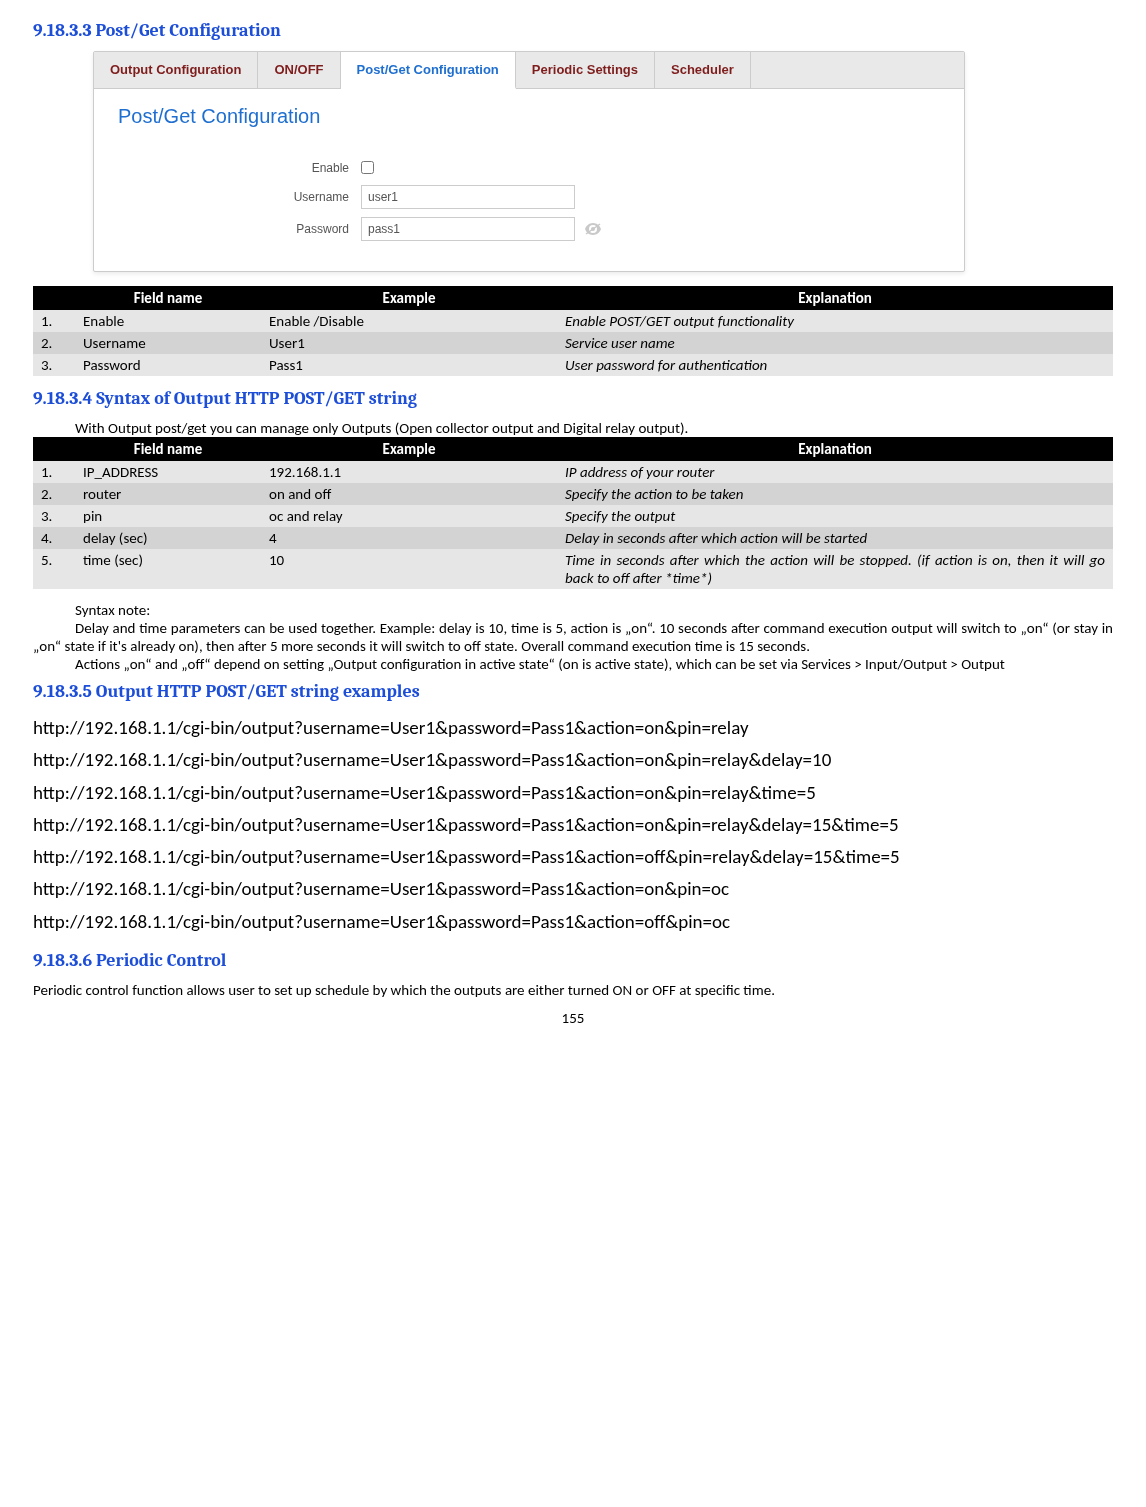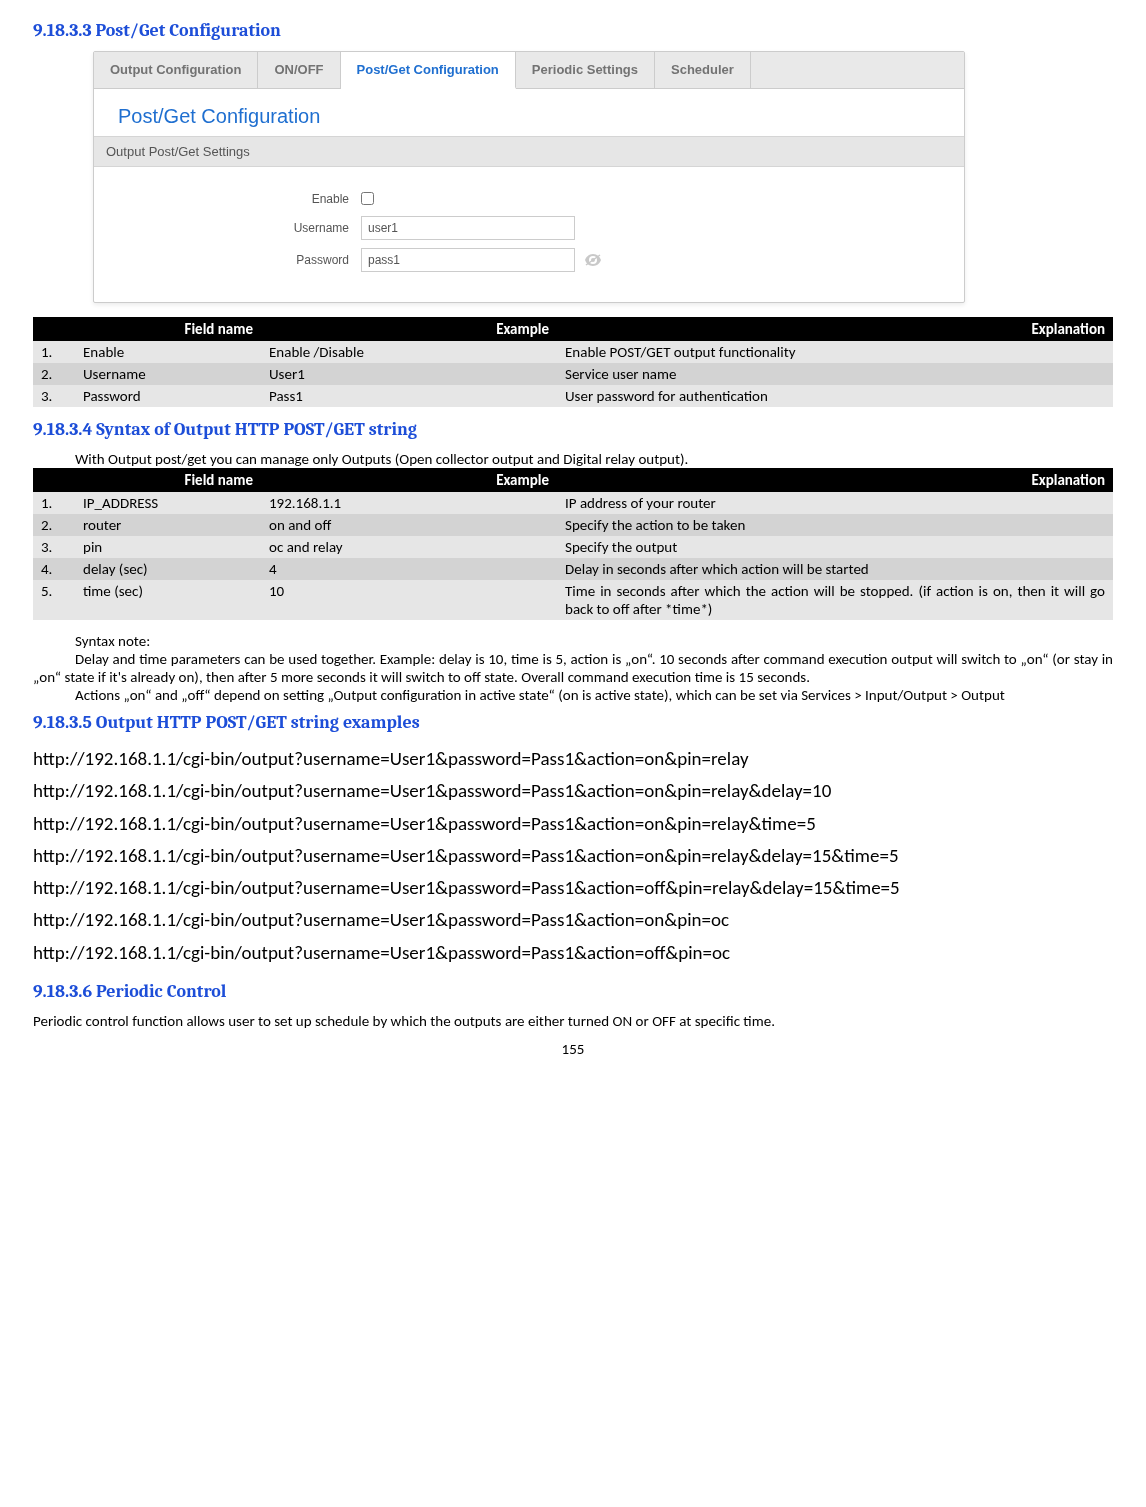--- a/index.html
+++ b/index.html
@@ -29,21 +29,21 @@
   }
   .tabbar {
     display: flex;
     background: #e9e9e9;
     border-bottom: 1px solid #ccc;
   }
   .tab {
     padding: 10px 16px;
     font-size: 13px;
     font-weight: bold;
-    color: #737373;
+    color: #7f1d1d;
     border-right: 1px solid #ccc;
     cursor: pointer;
     background: #e9e9e9;
   }
   .tab.active {
     background: #fff;
     color: #1f6fd0;
     border-bottom: 2px solid #fff;
     margin-bottom: -1px;
   }
@@ -91,34 +91,34 @@
   }
   .datatable {
     width: 100%;
     border-collapse: collapse;
     margin-bottom: 12px;
     font-size: 15px;
   }
   .datatable th {
     background: #000;
     color: #fff;
-    text-align: right;
+    text-align: center;
     font-weight: bold;
     padding: 3px 8px;
   }
   .datatable td {
     padding: 2px 8px;
     vertical-align: top;
   }
   .datatable tr.r1 td { background: #e6e6e6; }
   .datatable tr.r0 td { background: #d3d3d3; }
   .datatable th.numcol, .datatable td.numcol { width: 26px; }
   .datatable th.fcol, .datatable td.fcol { width: 170px; }
   .datatable th.ecol, .datatable td.ecol { width: 280px; }
-  .datatable td.expl { text-align: justify; }
+  .datatable td.expl { text-align: justify; font-style: italic; }
   .paragraph {
     margin: 0 0;
     text-align: justify;
   }
   .paragraph.indent { text-indent: 42px; }
   .urls { margin: 6px 0 12px 0; line-height: 1.7; font-size: 19px; }
   .pagenum { text-align: center; font-size: 15px; margin-top: 10px; }
 </style>
 </head>
 <body>
@@ -127,21 +127,20 @@
 
 <div class="screenshot">
   <div class="tabbar">
     <div class="tab">Output Configuration</div>
     <div class="tab">ON/OFF</div>
     <div class="tab active">Post/Get Configuration</div>
     <div class="tab">Periodic Settings</div>
     <div class="tab">Scheduler</div>
   </div>
   <div class="panel-title">Post/Get Configuration</div>
-  <div class="section-bar">Output Post/Get Settings</div>
   <div class="form-area">
     <div class="form-row">
       <label>Enable</label>
       <input type="checkbox" style="">
     </div>
     <div class="form-row">
       <label>Username</label>
       <input type="text" value="user1" style="">
     </div>
     <div class="form-row">

